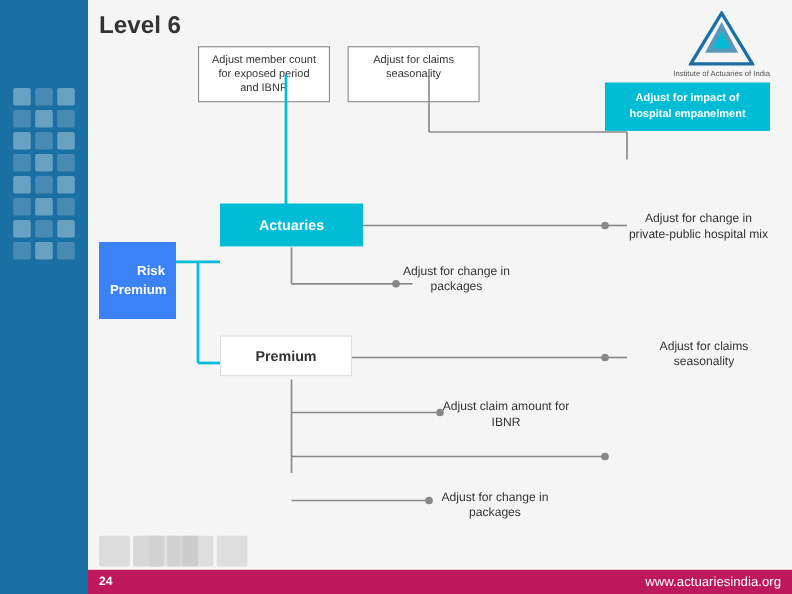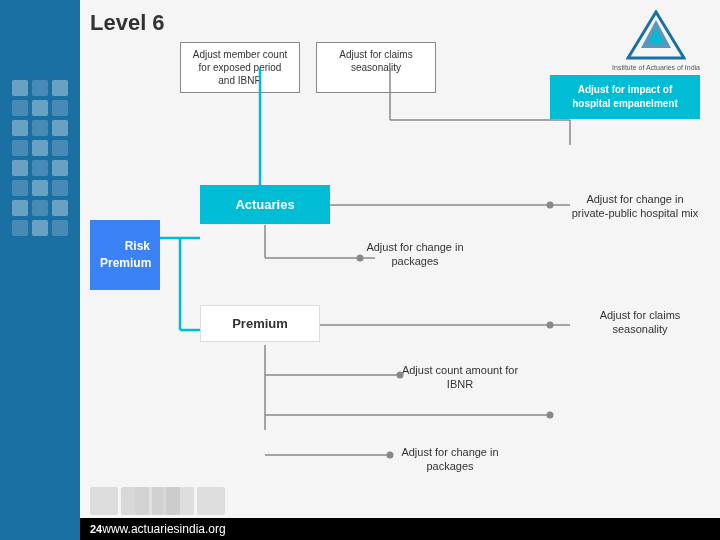--- a/index.html
+++ b/index.html
@@ -169,23 +169,24 @@
       pointer-events: none;
     }
 
     
     .bottom-bar {
       position: absolute;
       bottom: 0;
       left: 0;
       width: 640px;
       height: 22px;
-      background: #000000;
+      background: #be185d;
       display: flex;
       align-items: center;
+      justify-content: space-between;
       padding: 0 10px;
     }
     .bottom-num {
       color: #fff;
       font-size: 11px;
       font-weight: bold;
     }
     .bottom-url {
       color: #fff;
       font-size: 12px;
@@ -256,21 +257,21 @@
 
   <div class="right-label" style="right:20px; top:192px; width:130px;">Adjust for change in
 private-public hospital mix</div>
 
   <div class="right-label" style="left:280px; top:240px; width:110px;">Adjust for change in
 packages</div>
 
   <div class="right-label" style="right:20px; top:308px; width:120px;">Adjust for claims
 seasonality</div>
 
-  <div class="right-label" style="left:320px; top:363px; width:120px;">Adjust count amount
+  <div class="right-label" style="left:320px; top:363px; width:120px;">Adjust claim amount
 for IBNR</div>
 
 
   <div class="right-label" style="left:310px; top:445px; width:120px;">Adjust for change in
 packages</div>
 
   <svg class="lines-overlay">
 
     <line x1="80" y1="238" x2="120" y2="238" stroke="#00bcd4" stroke-width="2.5"></line>
 

